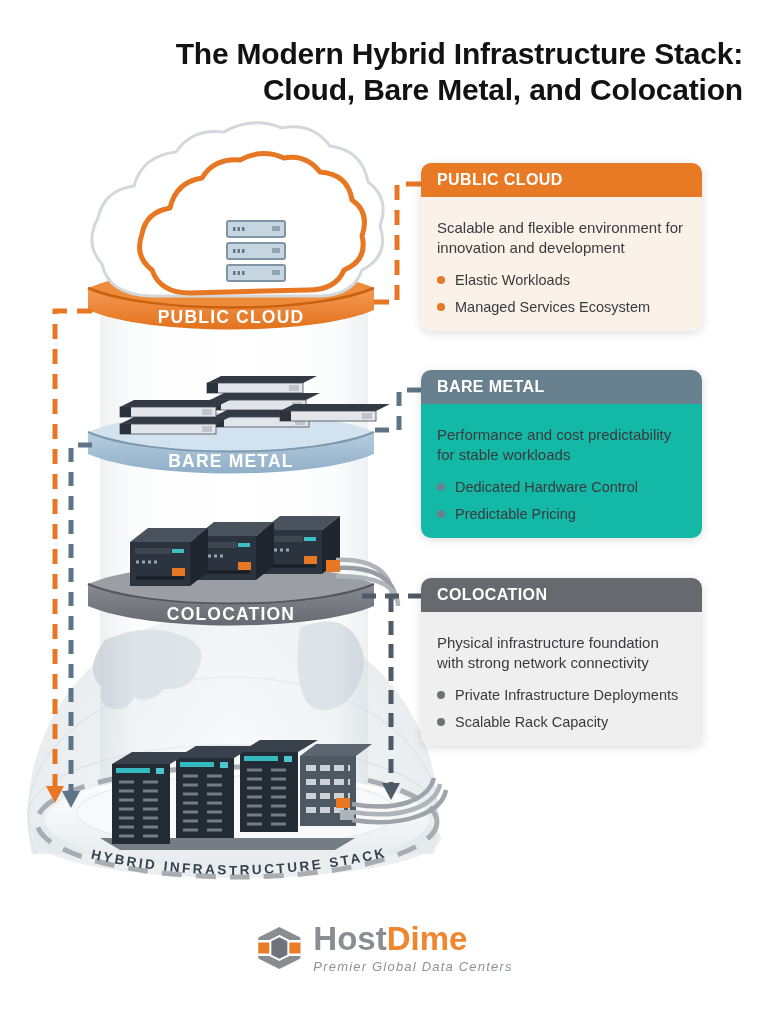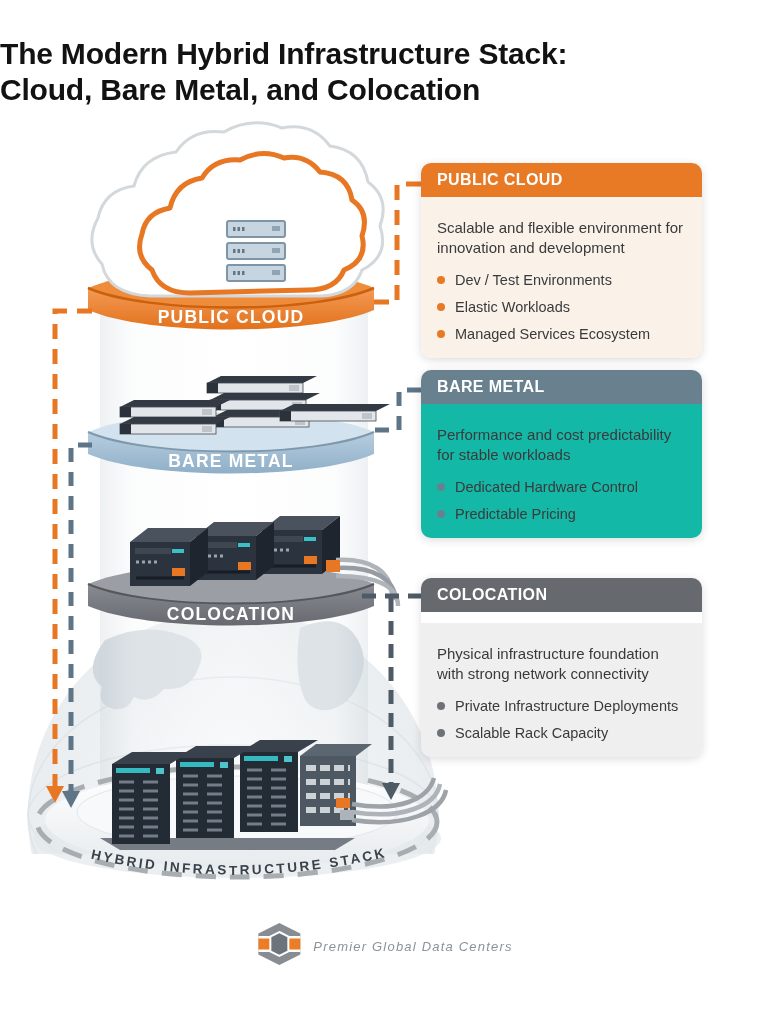--- a/index.html
+++ b/index.html
@@ -1,39 +1,39 @@
 <!DOCTYPE html>
 <html><head>
 <meta charset="utf-8">
 <style>
   html,body{margin:0;padding:0;background:#ffffff;}
   .page{position:relative;width:768px;height:1024px;background:#ffffff;overflow:hidden;
         font-family:"Liberation Sans", sans-serif;}
   
-  .title{position:absolute;top:36px;left:0;width:743px;text-align:left;
+  .title{position:absolute;top:36px;left:0;width:743px;text-align:right;
          font-size:30px;line-height:36px;font-weight:700;color:#121212;letter-spacing:-0.2px;}
   
   .scene{position:absolute;left:0;top:0;width:768px;height:1024px;}
   .scene text{font-family:"Liberation Sans", sans-serif;}
   .layer-label{font-size:17.5px;font-weight:700;fill:#ffffff;letter-spacing:1.2px;}
   .arc-label{font-size:13.5px;font-weight:600;fill:#39424B;letter-spacing:2.6px;}
   
   .card{position:absolute;left:421px;width:281px;border-radius:10px;
         box-shadow:0 2px 8px rgba(40,40,45,.16);background:transparent;}
   .card-header{height:34px;display:flex;align-items:center;padding:0 16px;
         border-radius:10px 10px 0 0;color:#fff;font-weight:700;font-size:16px;letter-spacing:.4px;}
   .card-body{padding:21px 14px 16px 16px;border-radius:0 0 10px 10px;color:#3C3C3E;}
   .card-desc{margin:0 0 13px 0;font-size:15px;line-height:1.35;color:#3A3A3C;}
   .card ul{list-style:none;margin:0;padding:0;display:flex;flex-direction:column;gap:11px;}
   .card li{display:flex;align-items:center;gap:10px;font-size:14.5px;color:#3A3A3C;}
   .dot{width:8px;height:8px;border-radius:50%;flex:0 0 8px;}
   .card.c0{top:163px;} .card.c1{top:370px;} .card.c2{top:578px;}
   .c0 .card-header{background:#E87A25;} .c0 .card-body{background:#FAF2E9;}
   .c1 .card-header{background:#69808F;} .c1 .card-body{background:#14b8a6;}
-  .c2 .card-header{background:#66696E;} .c2 .card-body{background:#EFEFF0;margin-top:11px;}
+  .c2 .card-header{background:#66696E;} .c2 .card-body{background:#EFEFF0;}
   .c0 .dot{background:#E87A25;} .c1 .dot{background:#69808F;} .c2 .dot{background:#6E7277;}
   
   .logo{position:absolute;top:922px;left:50%;transform:translateX(-50%);
         display:flex;align-items:center;gap:10px;}
   .logo-name{font-size:33px;font-weight:700;line-height:1;}
   .logo-name .gray{color:#8A8E93;} .logo-name .orange{color:#F0862E;}
   .logo-tagline{margin-top:4px;font-size:13px;color:#8A939B;letter-spacing:1.2px;font-style:italic;}
 </style>
 </head>
 <body>
@@ -213,24 +213,20 @@
     </g>
   </svg>
 
   <div class="card c0">
     <div class="card-header">PUBLIC CLOUD</div>
     <div class="card-body">
       <p class="card-desc">Scalable and flexible environment for innovation and development</p>
       <ul>
         <li>
             <span class="dot"></span>
-            <span>Dev / Test Environments</span>
-          </li>
-        <li>
-            <span class="dot"></span>
             <span>Elastic Workloads</span>
           </li>
         <li>
             <span class="dot"></span>
             <span>Managed Services Ecosystem</span>
           </li>
       </ul>
     </div>
   </div>
 
@@ -269,17 +265,18 @@
   </div>
 
   <div class="logo">
     <svg width="48" height="44" viewBox="0 0 48 44">
       <polygon points="24,1 45,11.5 45,32.5 24,43 3,32.5 3,11.5" fill="#898D92"></polygon>
       <polygon points="3,14 45,14 45,30 3,30" fill="#FFFFFF"></polygon>
       <polygon points="3,16.5 45,16.5 45,27.5 3,27.5" fill="#EA7D26"></polygon>
       <polygon points="24,10 33,14.5 33,29.5 24,34 15,29.5 15,14.5" fill="#6E747B" stroke="#FFFFFF" stroke-width="2"></polygon>
     </svg>
     <div class="logo-text">
+      <div class="logo-name"><span class="gray">Host</span><span class="orange">Dime</span></div>
       <div class="logo-tagline">Premier Global Data Centers</div>
     </div>
   </div>
 
 </div>
 
 </body></html>

